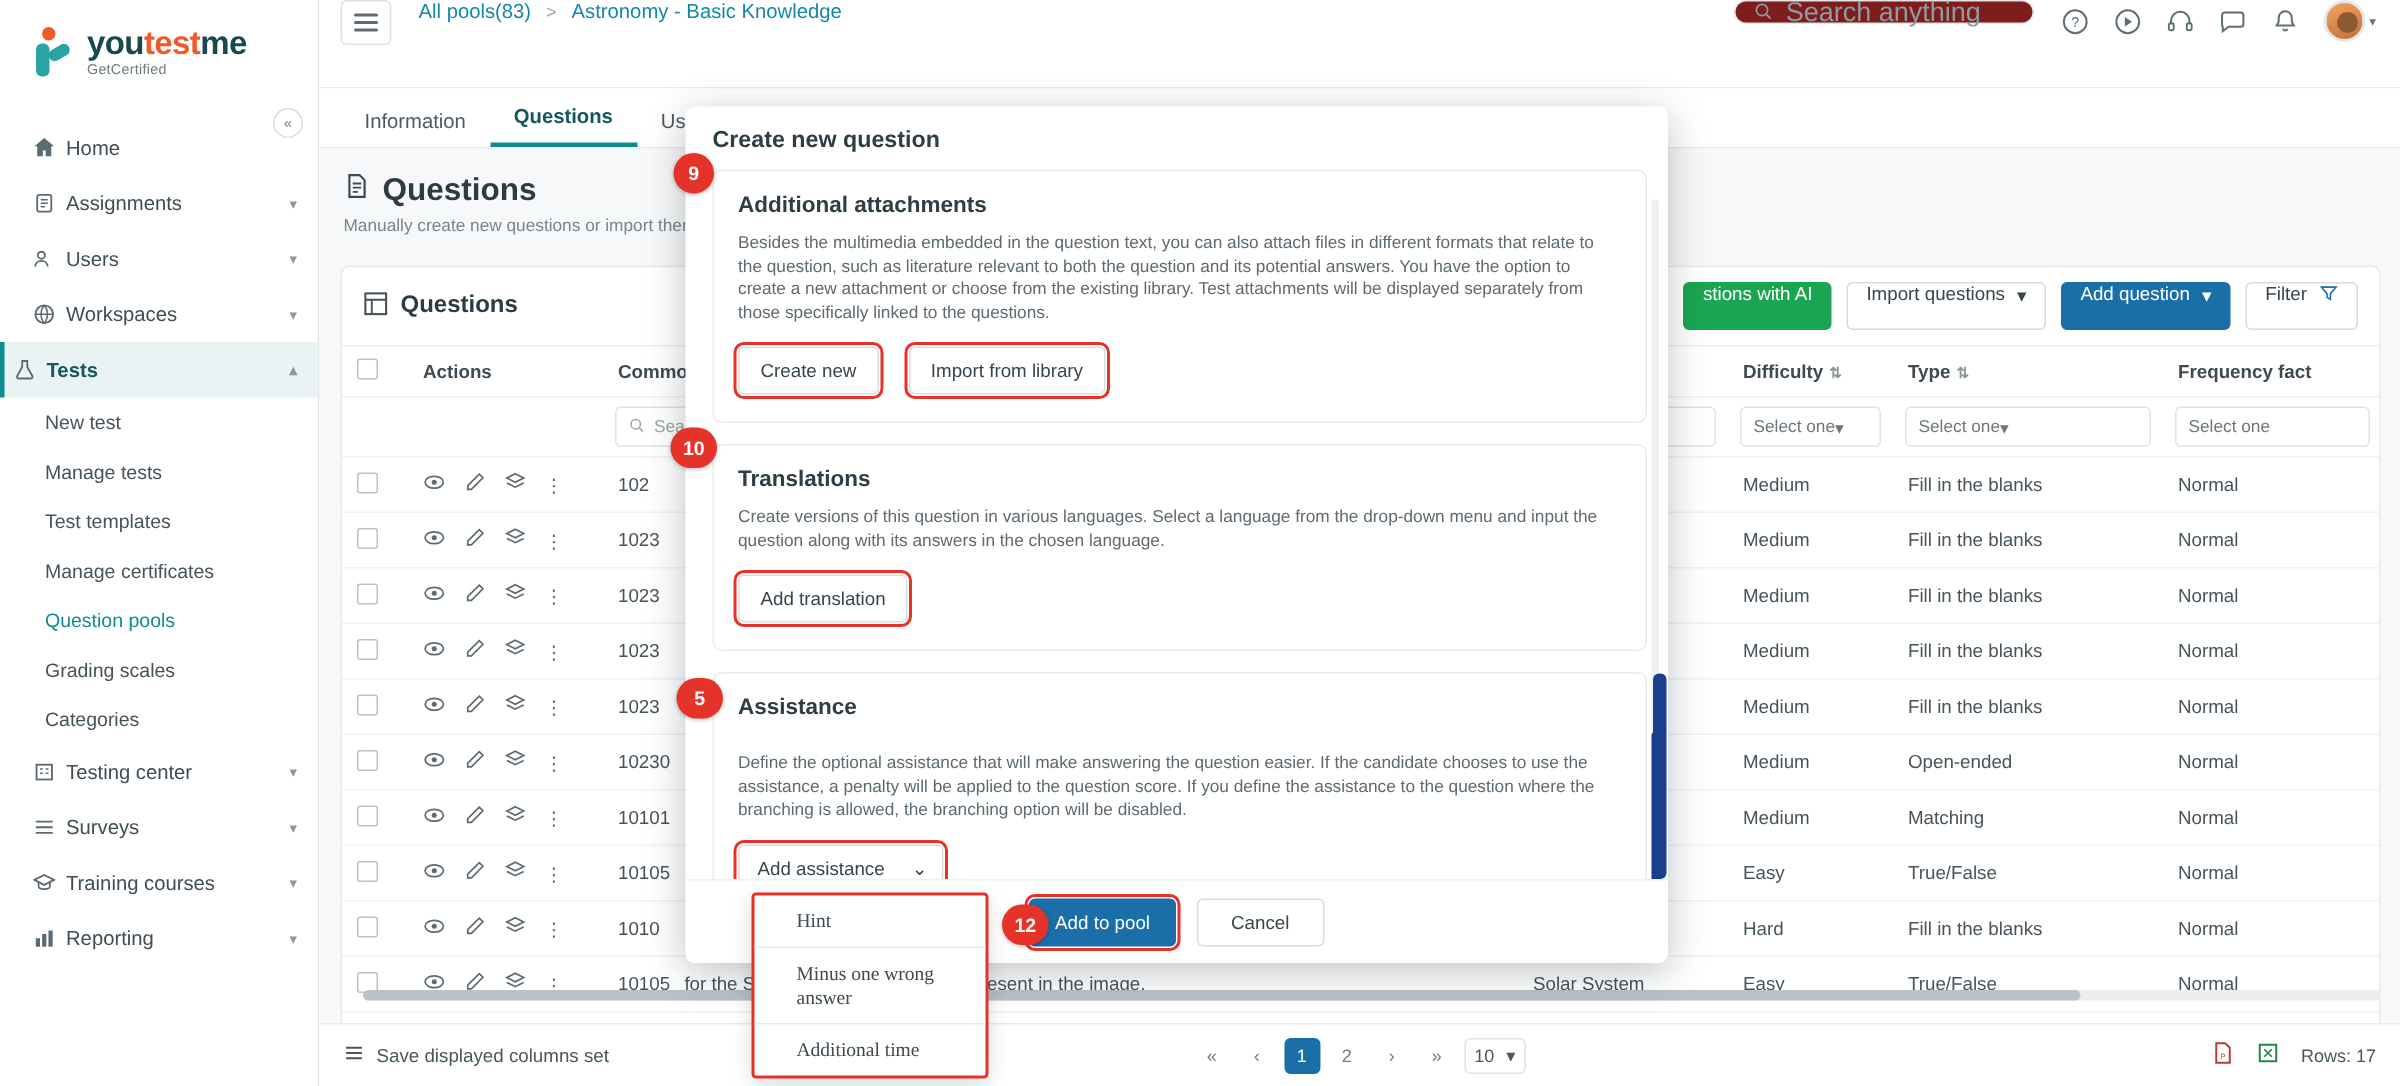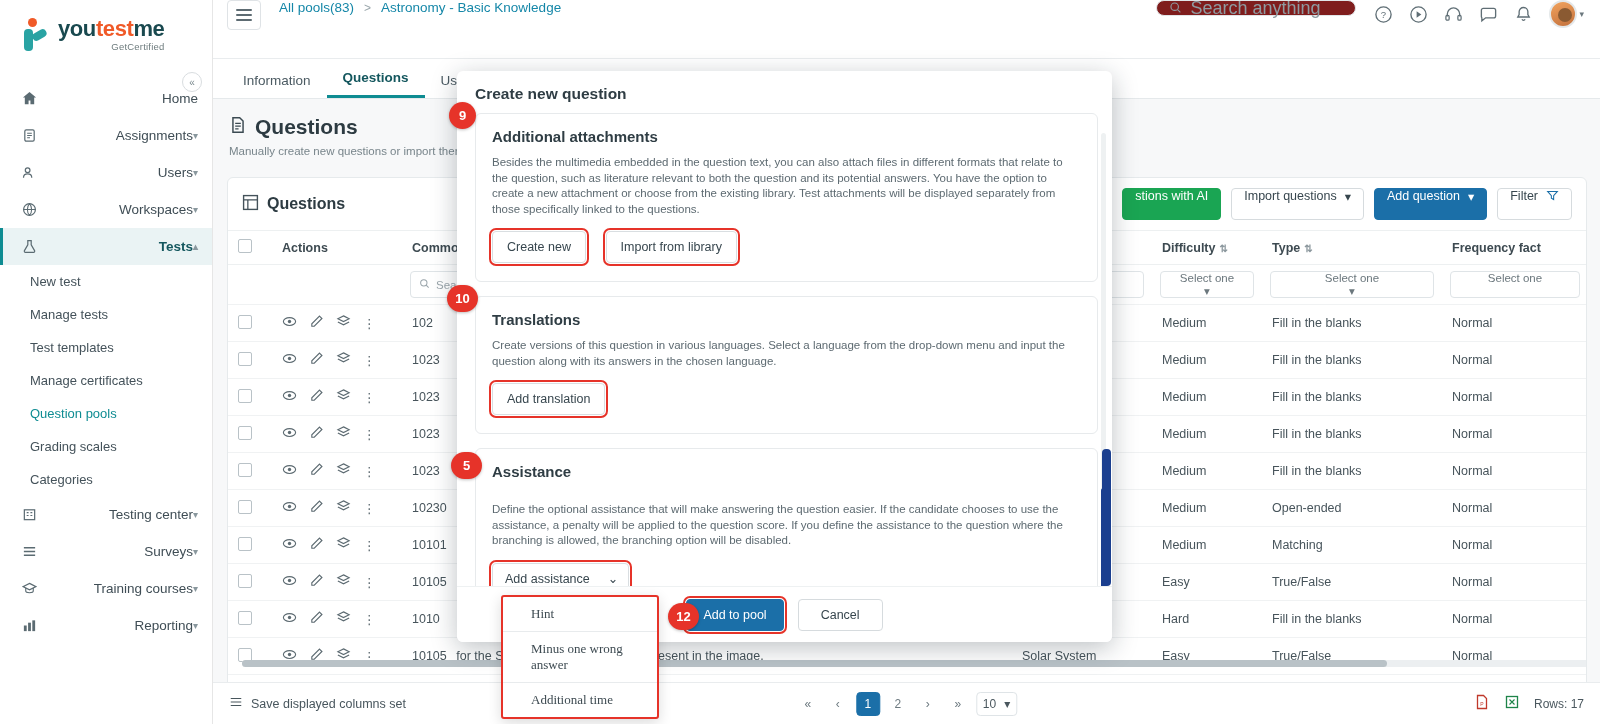--- a/index.html
+++ b/index.html
@@ -12,21 +12,20 @@
     color: #333;
     background: #fff;
   }
   #app { position: relative; width: 1600px; height: 724px; }
 
   
   .sidebar {
     position: absolute; left: 0; top: 0; width: 213px; height: 724px;
     background: #ffffff; border-right: 1px solid #e6e6e6;
     overflow: hidden;
-    text-align: right;
   }
   .logo-wrap { display:flex; align-items:center; padding: 18px 0 10px 22px; }
   .logo-mark { width: 30px; height: 34px; position: relative; margin-right: 6px; }
   .logo-mark .dot { position:absolute; width:9px; height:9px; border-radius:50%; background:#f05a28; left:6px; top:0; }
   .logo-mark .body { position:absolute; left:2px; top:11px; width:9px; height:22px; background:#29a3a3; border-radius:4px; }
   .logo-mark .arm  { position:absolute; left:10px; top:13px; width:15px; height:8px; background:#29a3a3; border-radius:4px; transform: rotate(-30deg); }
   .logo-text { line-height: 1; }
   .logo-text .main { font-size: 22px; font-weight: bold; color: #19494f; letter-spacing: -0.4px; }
   .logo-text .main .you { color:#19494f; }
   .logo-text .main .test { color:#f05a28; }
@@ -38,21 +37,21 @@
     border-radius: 50%; border: 1px solid #d9dde0; background: #fff;
     display:flex; align-items:center; justify-content:center;
     font-size: 10px; color: #7b8a8f; cursor: pointer;
   }
 
   .nav { margin-top: 18px; }
   .nav-item {
     display: flex; align-items: center; height: 37px;
     padding: 0 14px 0 22px; color: #3f4d55; cursor: pointer; font-size: 13.5px;
   }
-  .nav-item.active { background: #eaf3f4; color: #14575e; font-weight: bold; border-left: 3px solid #0e8c92; padding-left: 19px; }
+  .nav-item.active { background: #eaf3f4; color: #14575e; font-weight: bold; border-left: 3px solid #0e8c92; padding-left: 6px; }
   .nav-item .ico { width: 22px; display:inline-flex; align-items:center; color:#5b6b72; }
   .nav-item .label { flex: 1; }
   .nav-item .chev { font-size: 10px; color: #8a989e; }
   .nav-sub {
     display:flex; align-items:center; height: 33px; padding-left: 30px;
     font-size: 13px; color: #44525a; cursor: pointer;
   }
   .nav-sub.highlight { color: #0e8c92; }
 
   
@@ -126,21 +125,21 @@
     font-size: 12.5px; color: #47545b; padding: 9px 10px; border-bottom: 1px solid #f0f2f3; white-space: nowrap; overflow:hidden; text-overflow: ellipsis;
   }
   .srt { color:#8b979d; font-size: 10px; margin-left: 4px; }
   .filter-cell { padding: 6px 8px !important; }
   .filter-input {
     width: 100%; height: 27px; border:1px solid #dfe4e7; border-radius:4px; background:#fff;
     font-size: 11.5px; color:#9aa5ab; display:flex; align-items:center; padding: 0 8px; gap:6px;
   }
   .filter-select {
     width: 100%; height: 27px; border:1px solid #dfe4e7; border-radius:4px; background:#fff;
-    font-size: 11.5px; color:#6b777d; display:flex; align-items:center; justify-content:flex-start; padding: 0 8px; flex-direction: column;
+    font-size: 11.5px; color:#6b777d; display:flex; align-items:center; justify-content:flex-start; padding: 0 8px;
   }
   .chk { width:14px; height:14px; border:1px solid #b9c2c7; border-radius:2px; display:inline-block; background:#fff; }
   .row-icons { display:flex; align-items:center; gap:12px; color:#5c6a71; }
   .row-icons span { cursor:pointer; }
 
   
   .scrollbar-h { position:absolute; left:14px; bottom:46px; width:1360px; height:7px; background:#eceff1; border-radius:4px; }
   .scrollbar-h .thumb { height:7px; width:1145px; background:#b9c2c7; border-radius:4px; }
   .footbar {
     position:absolute; left:0; bottom:0; width:1387px; height:42px; background:#fff;

